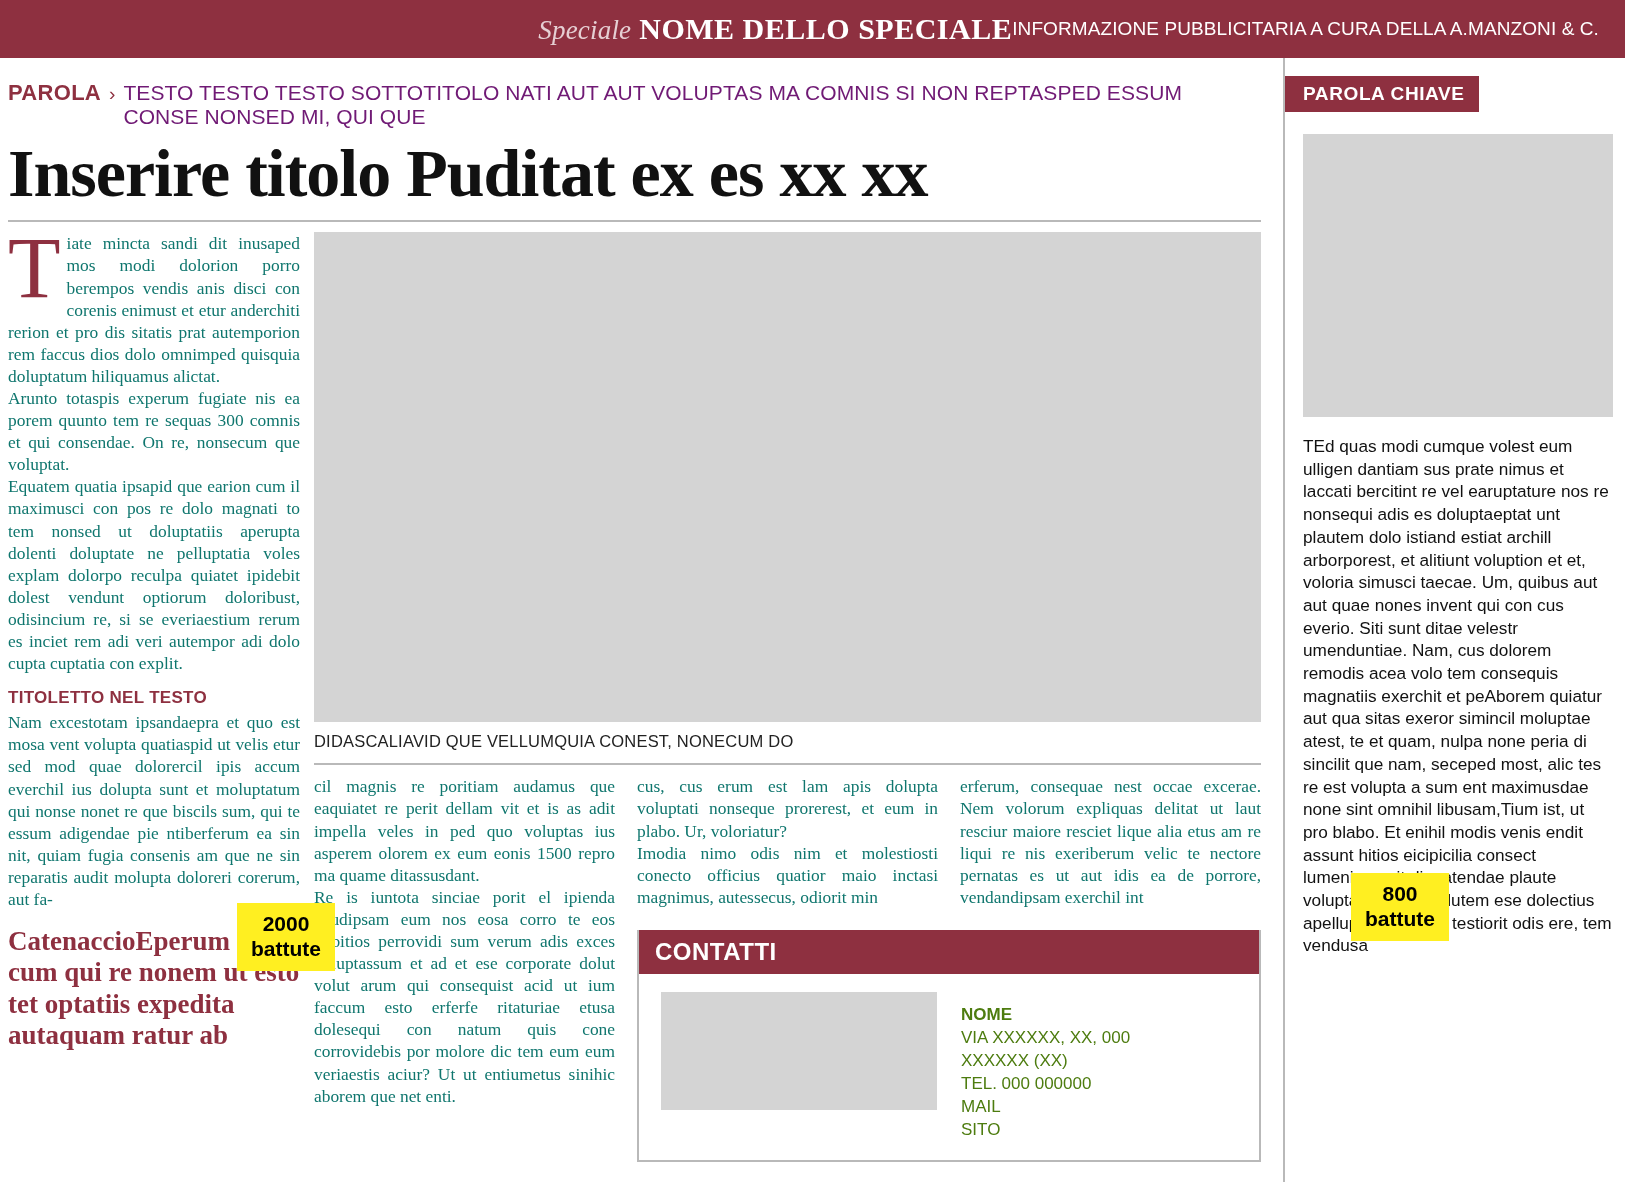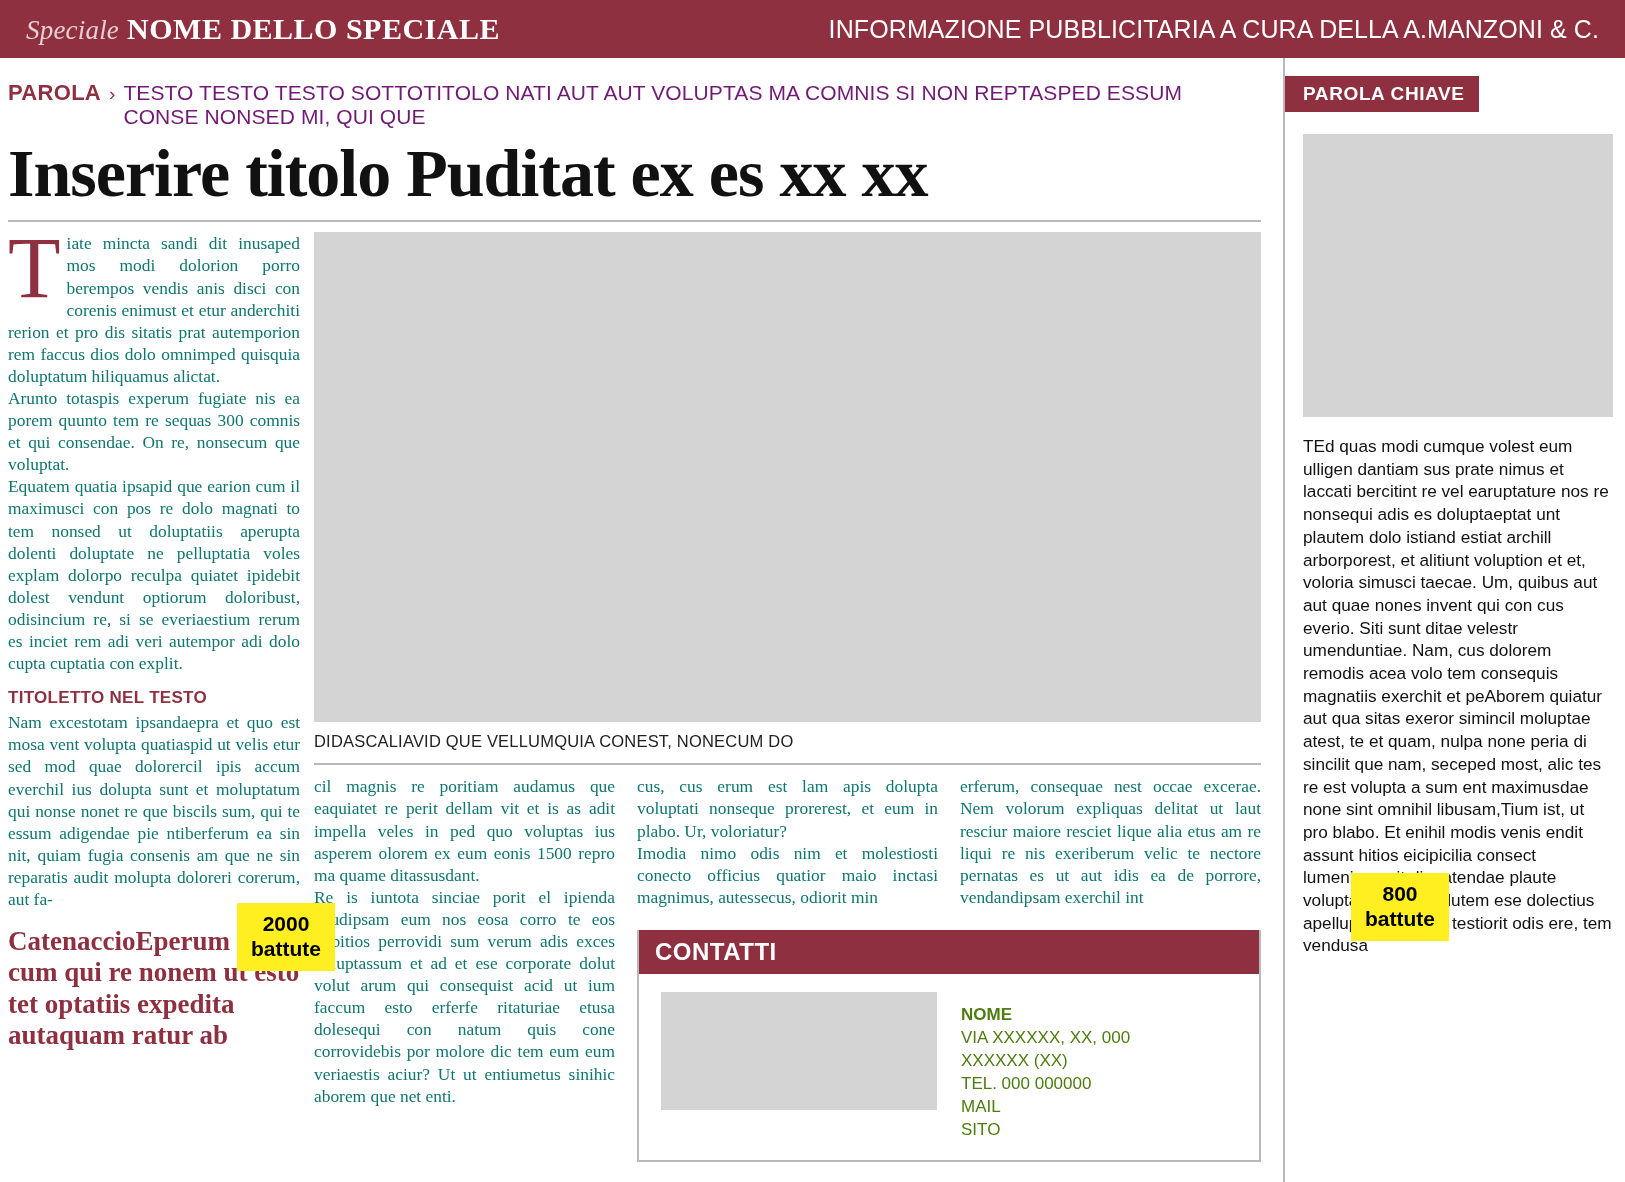--- a/index.html
+++ b/index.html
@@ -13,21 +13,21 @@
     position: relative;
   }
 
   
   .topbar {
     height: 58px;
     background: #8e3040;
     color: #ffffff;
     display: flex;
     align-items: center;
-    justify-content: space-between;
+    justify-content: flex-end;
     padding: 0 26px;
   }
   .topbar-left {
     font-size: 27px;
     letter-spacing: .2px;
   }
   .topbar-left .speciale {
     font-family: "Liberation Serif", serif;
     font-style: italic;
     font-weight: normal;
@@ -35,21 +35,21 @@
     font-size: 27px;
     margin-right: 8px;
   }
   .topbar-left .nome {
     font-family: "Liberation Serif", serif;
     font-weight: bold;
     font-size: 30px;
     letter-spacing: .5px;
   }
   .topbar-right {
-    font-size: 25px;
+    font-size: 19px;
     letter-spacing: .1px;
     font-weight: normal;
   }
 
   
   .page {
     display: flex;
     padding: 0;
     height: 1124px;
   }

